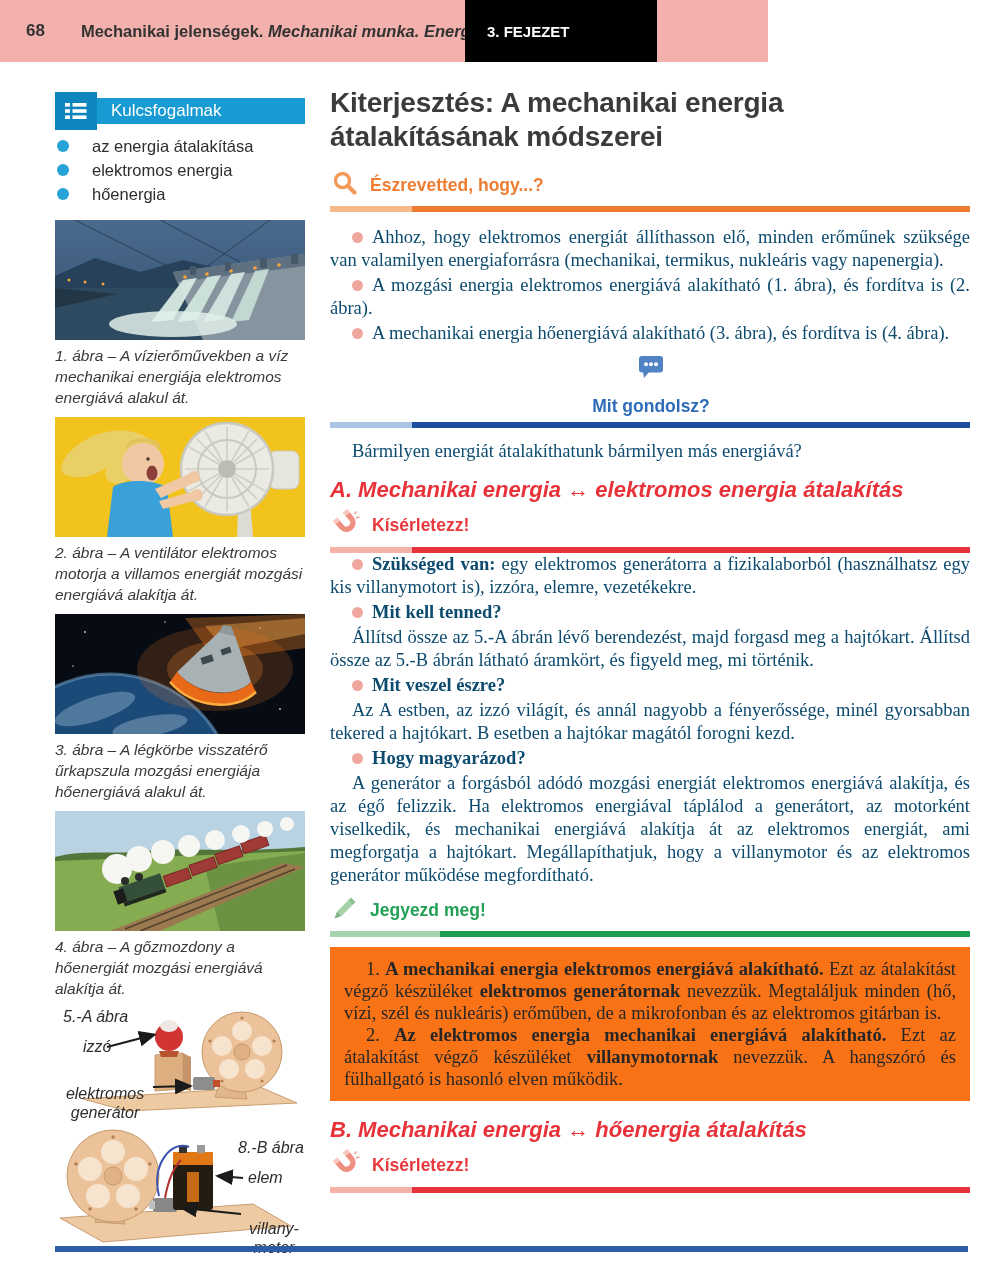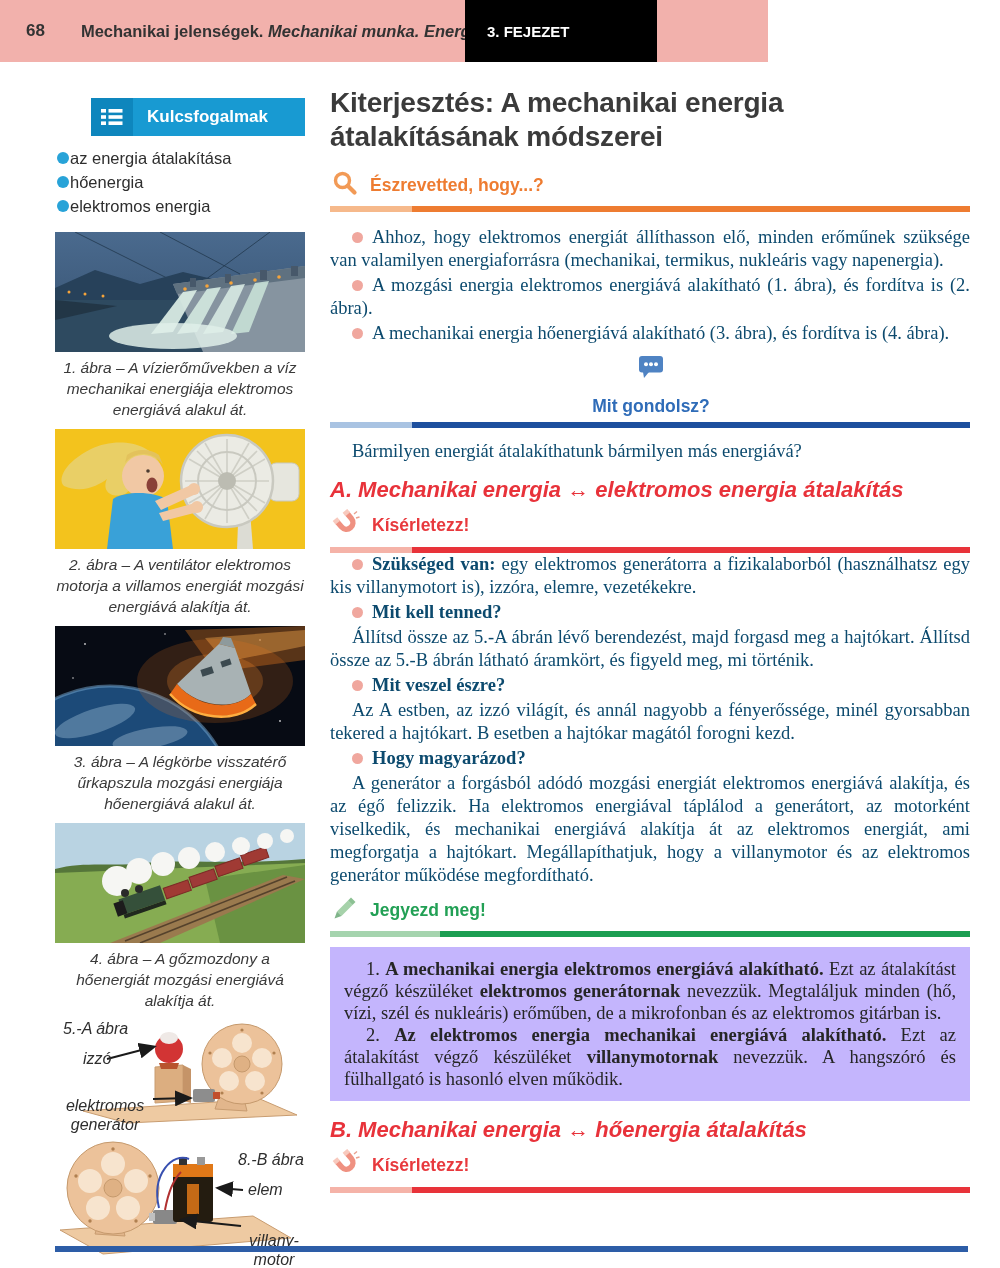--- a/index.html
+++ b/index.html
@@ -11,33 +11,33 @@
        display:flex;align-items:center;}
   .hdr-num{padding-left:26px;font-weight:bold;font-size:17px;color:#333;}
   .hdr-title{margin-left:36px;font-weight:bold;font-size:16.5px;color:#333;}
   .hdr-title .it{font-style:italic;}
   .chapter-tab{position:absolute;left:465px;top:0;width:192px;height:62px;background:#000000;
        color:#fff;font-weight:bold;font-size:15px;display:flex;align-items:center;
        padding-left:22px;box-sizing:border-box;}
 
   
   .sidebar{position:absolute;left:55px;top:98px;width:250px;}
-  .keybox{display:flex;align-items:center;height:38px;background:#189ad2;color:#fff;
-          font-weight:bold;font-size:17px;margin-left:36px;}
+  .keybox{display:flex;align-items:center;height:26px;background:#189ad2;color:#fff;
+          font-weight:normal;font-size:17px;}
   .keybox-icon{width:42px;height:38px;background:#0e86bd;display:flex;align-items:center;
           justify-content:center;flex:0 0 42px;}
   .keybox-title{padding-left:14px;}
   .keylist{list-style:none;margin:10px 0 0;padding:0 0 0 2px;font-size:16.5px;color:#2e2e2e;}
-  .keylist li{display:flex;align-items:center;gap:1px;line-height:24px;}
+  .keylist li{display:flex;align-items:center;gap:23px;line-height:24px;}
   .dotblue{width:12px;height:12px;border-radius:50%;background:#28a3d8;flex:0 0 12px;}
   figure{margin:9px 0 0;padding:0;}
   figure.first{margin-top:14px;}
   .figimg{width:250px;height:120px;display:block;}
   figcaption{margin-top:5px;font-style:italic;font-size:15.5px;line-height:21px;
-             text-align:center;color:#3a3a3a;}
+             color:#3a3a3a;}
   .fig5{position:relative;margin-top:8px;}
   .fig5 .lbl{position:absolute;font-style:italic;font-size:16px;line-height:19px;color:#2e2e2e;}
   .lbl.ctr{text-align:center;margin-top:17px;}
 
   
   .main{position:absolute;left:330px;top:80px;width:640px;}
   h1{margin:6px 0 0;font-size:28px;line-height:34px;font-weight:bold;color:#3b3b3b;
      letter-spacing:-0.2px;}
   .sechdr{display:flex;align-items:center;gap:12px;font-weight:bold;font-size:17.5px;margin:16px 0 0 2px;}
   .sechdr.s-orange{color:#ee7c31;}
@@ -53,21 +53,21 @@
   .txt{font-family:"Liberation Serif",serif;font-size:18.5px;line-height:23px;
        text-align:justify;margin:0 0 2px;color:#0c4a6e;}
   .ind{text-indent:22px;}
   .pdot{display:inline-block;width:11px;height:11px;border-radius:50%;background:#f0a79e;
         margin-right:9px;}
   .grp{margin-top:14px;}
   .grp-q{margin-top:12px;}
   h2.redhead{margin:14px 0 0;font-size:22px;font-style:italic;font-weight:bold;color:#e8323a;}
   h2.redhead.hb{margin-top:16px;}
   .subt{margin-top:14px;}
-  .greenbox{background:#c4b5fd;margin-top:10px;padding:11px 14px;}
+  .greenbox{background:#f97316;margin-top:10px;padding:11px 14px;}
   .greenbox p{font-family:"Liberation Serif",serif;font-size:18.5px;line-height:22px;
        text-align:justify;margin:0;text-indent:22px;color:#262626;}
   .bottom-rule{position:absolute;left:55px;top:1246px;width:913px;height:6px;background:#2d5da7;}
 </style>
 </head>
 <body>
 
 <div class="page">
 
   <div class="hdr">
@@ -93,25 +93,25 @@
       </span>
       <span class="keybox-title">Kulcsfogalmak</span>
     </div>
     <ul class="keylist">
       <li>
           <span class="dotblue"></span>
           <span>az energia átalakítása</span>
         </li>
       <li>
           <span class="dotblue"></span>
-          <span>hőenergia</span>
+          <span>elektromos energia</span>
         </li>
       <li>
           <span class="dotblue"></span>
-          <span>elektromos energia</span>
+          <span>hőenergia</span>
         </li>
     </ul>
 
     <figure class="first">
       <svg class="figimg" viewBox="0 0 250 120">
         <defs>
             <linearGradient id="sky1" x1="0" y1="0" x2="0" y2="1">
           <stop offset="0" stop-color="#4a6a8e"></stop>
               <stop offset="1" stop-color="#35506e"></stop>
             </linearGradient>

